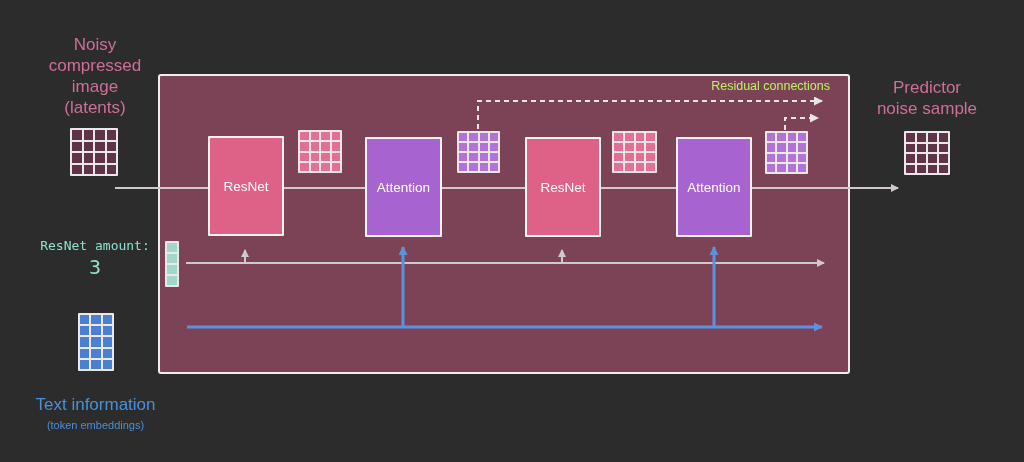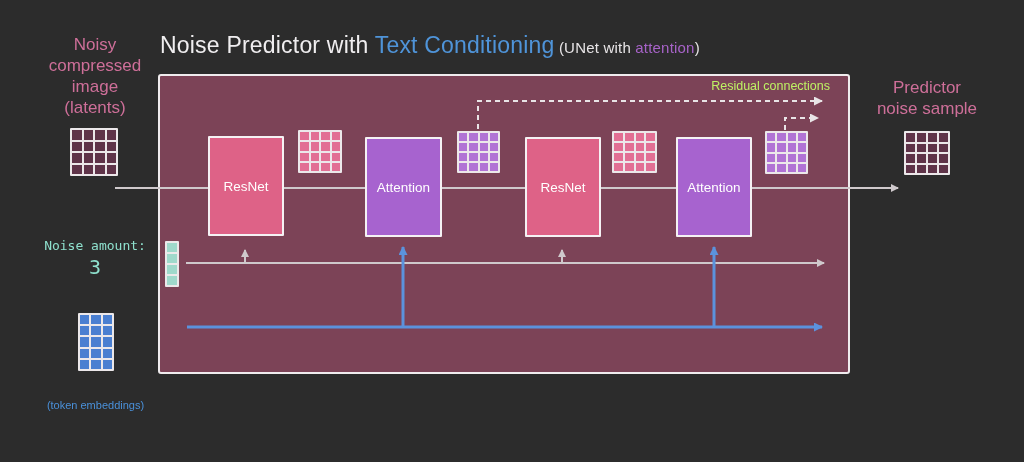--- a/index.html
+++ b/index.html
@@ -48,35 +48,33 @@
   }
   .grid i{display:block;}
 
   svg{position:absolute;left:0;top:0;pointer-events:none;}
 </style>
 </head>
 <body>
 
 <div id="app">
 
-  <div id="title" class="abs">
-    <span>Noise Predictor with </span><span class="blue">Text Conditioning</span><span class="sub"><span> (UNet with </span><span class="purple">attention</span><span>)</span></span>
-  </div>
 
   <div class="abs pink-label preline center" style="left:20px;top:34px;width:150px;">Noisy
 compressed
 image
 (latents)</div>
 
   <div class="abs center" style="left:25px;top:238px;width:140px;">
-    <div class="teal" id="noise-amount-label">Noise amount:</div>
+    <div class="teal" id="noise-amount-label">ResNet amount:</div>
     <div class="teal" id="noise-amount-value">3</div>
   </div>
 
   <div class="abs blue-label center" style="left:18px;top:395px;width:155px;">
+    <div>Text information</div>
     <div class="small">(token embeddings)</div>
   </div>
 
   <div class="abs pink-label preline center" style="left:853px;top:77px;width:148px;">Predictor
 noise sample</div>
 
   <div id="main-box" class="abs"></div>
 
   <div id="residual-label" class="abs" style="left:640px;top:79px;width:190px;">Residual connections</div>
 

